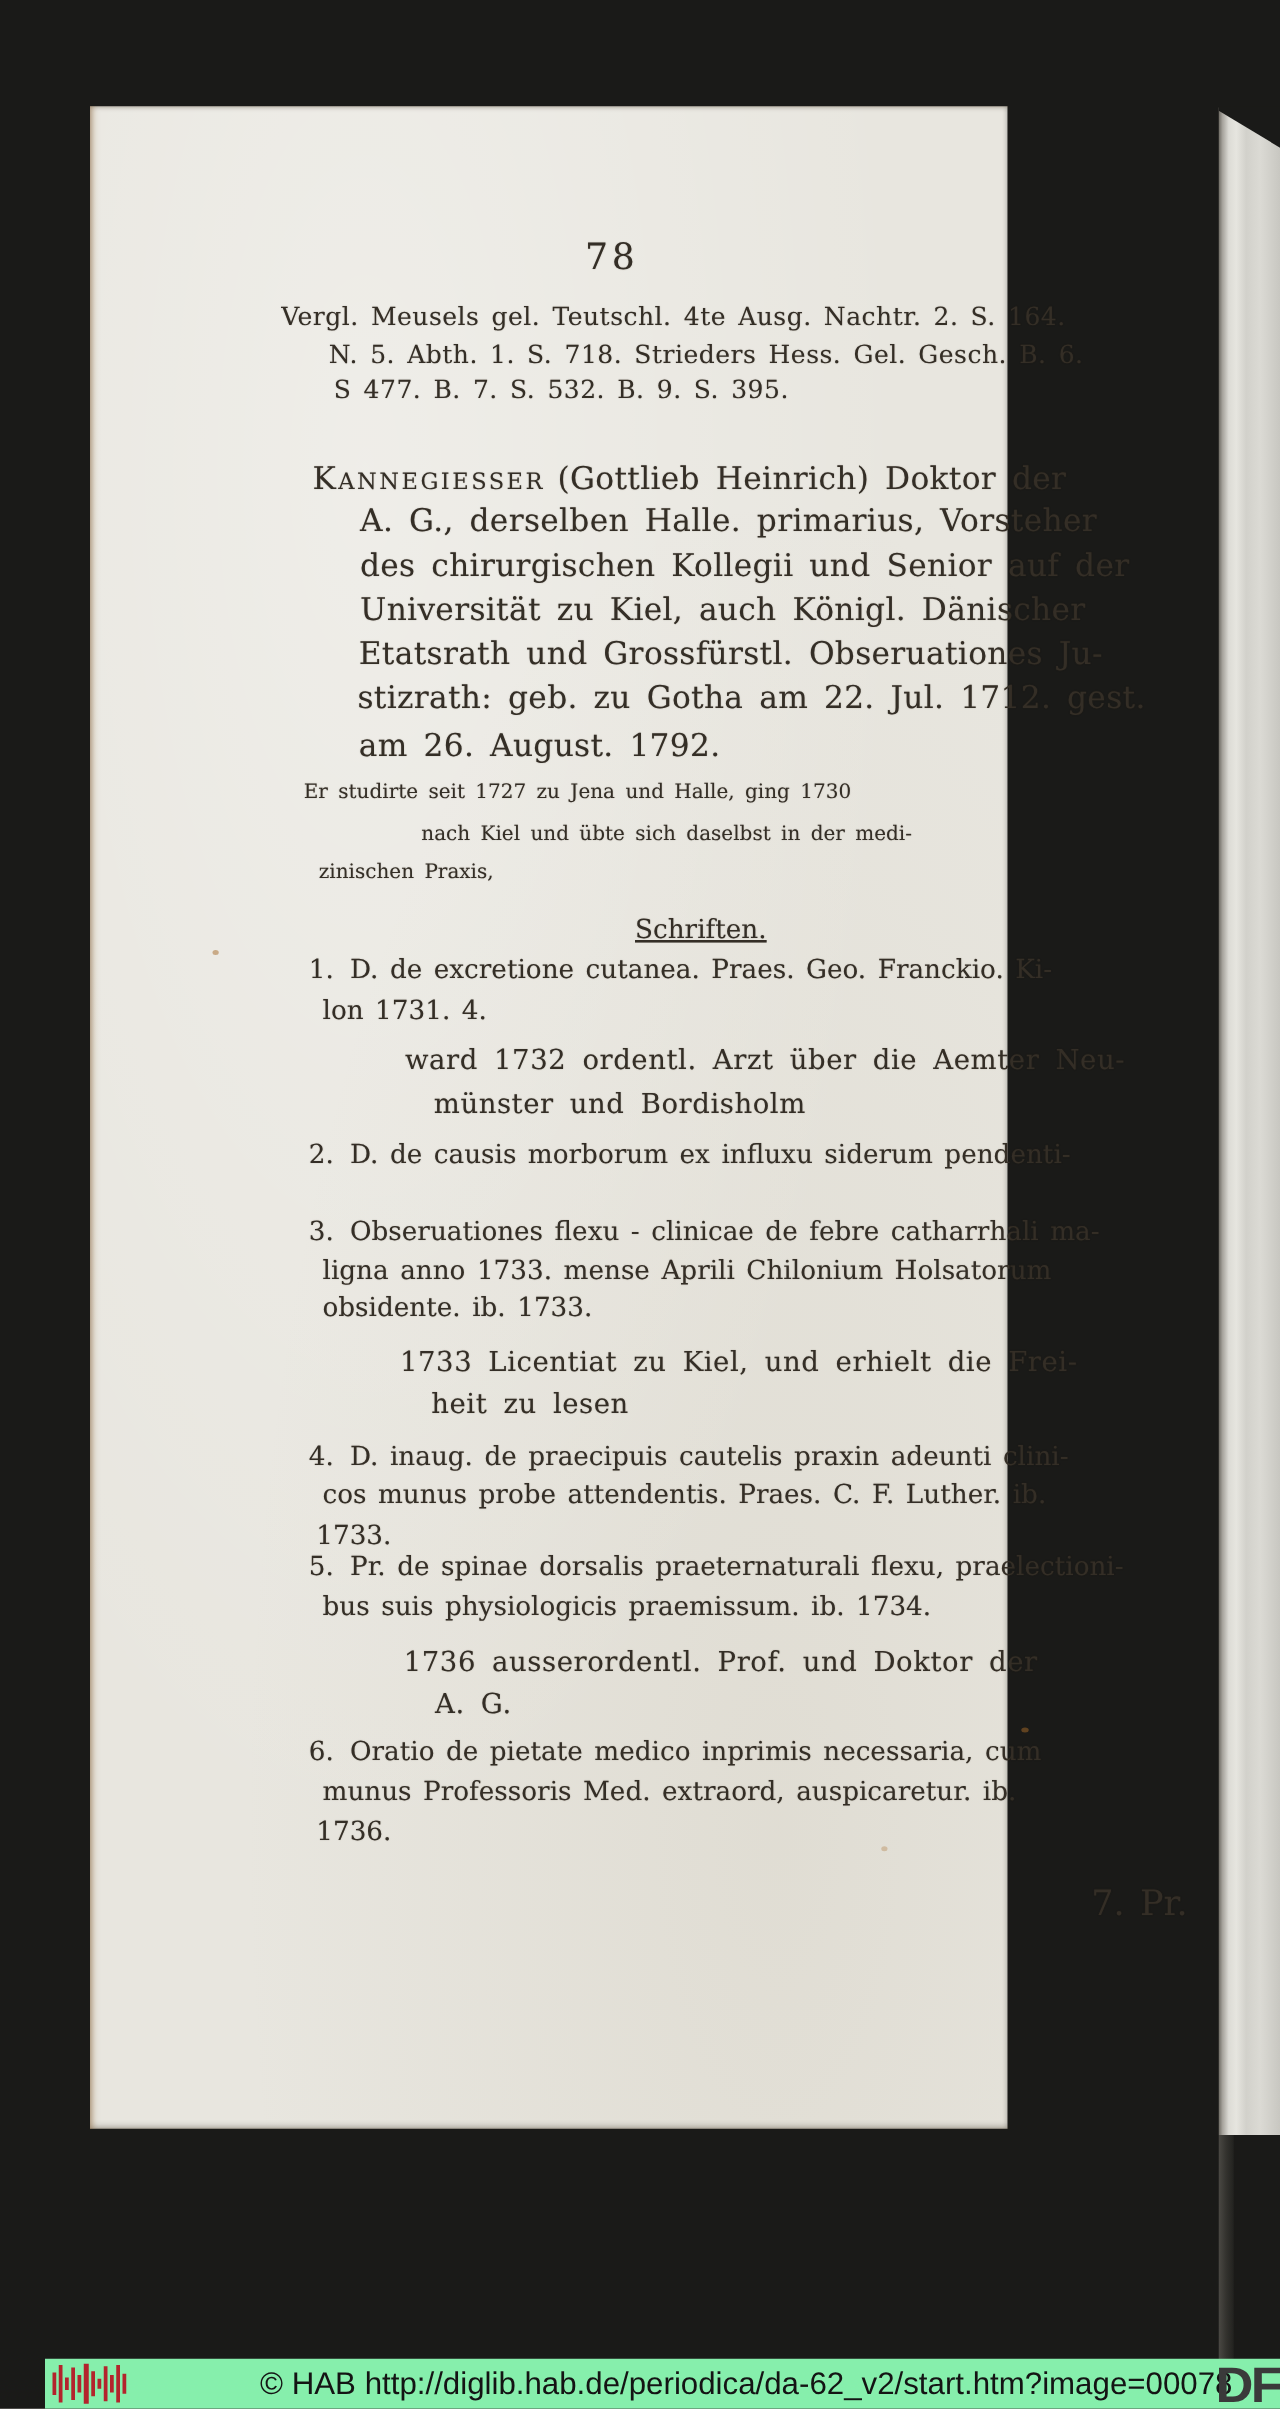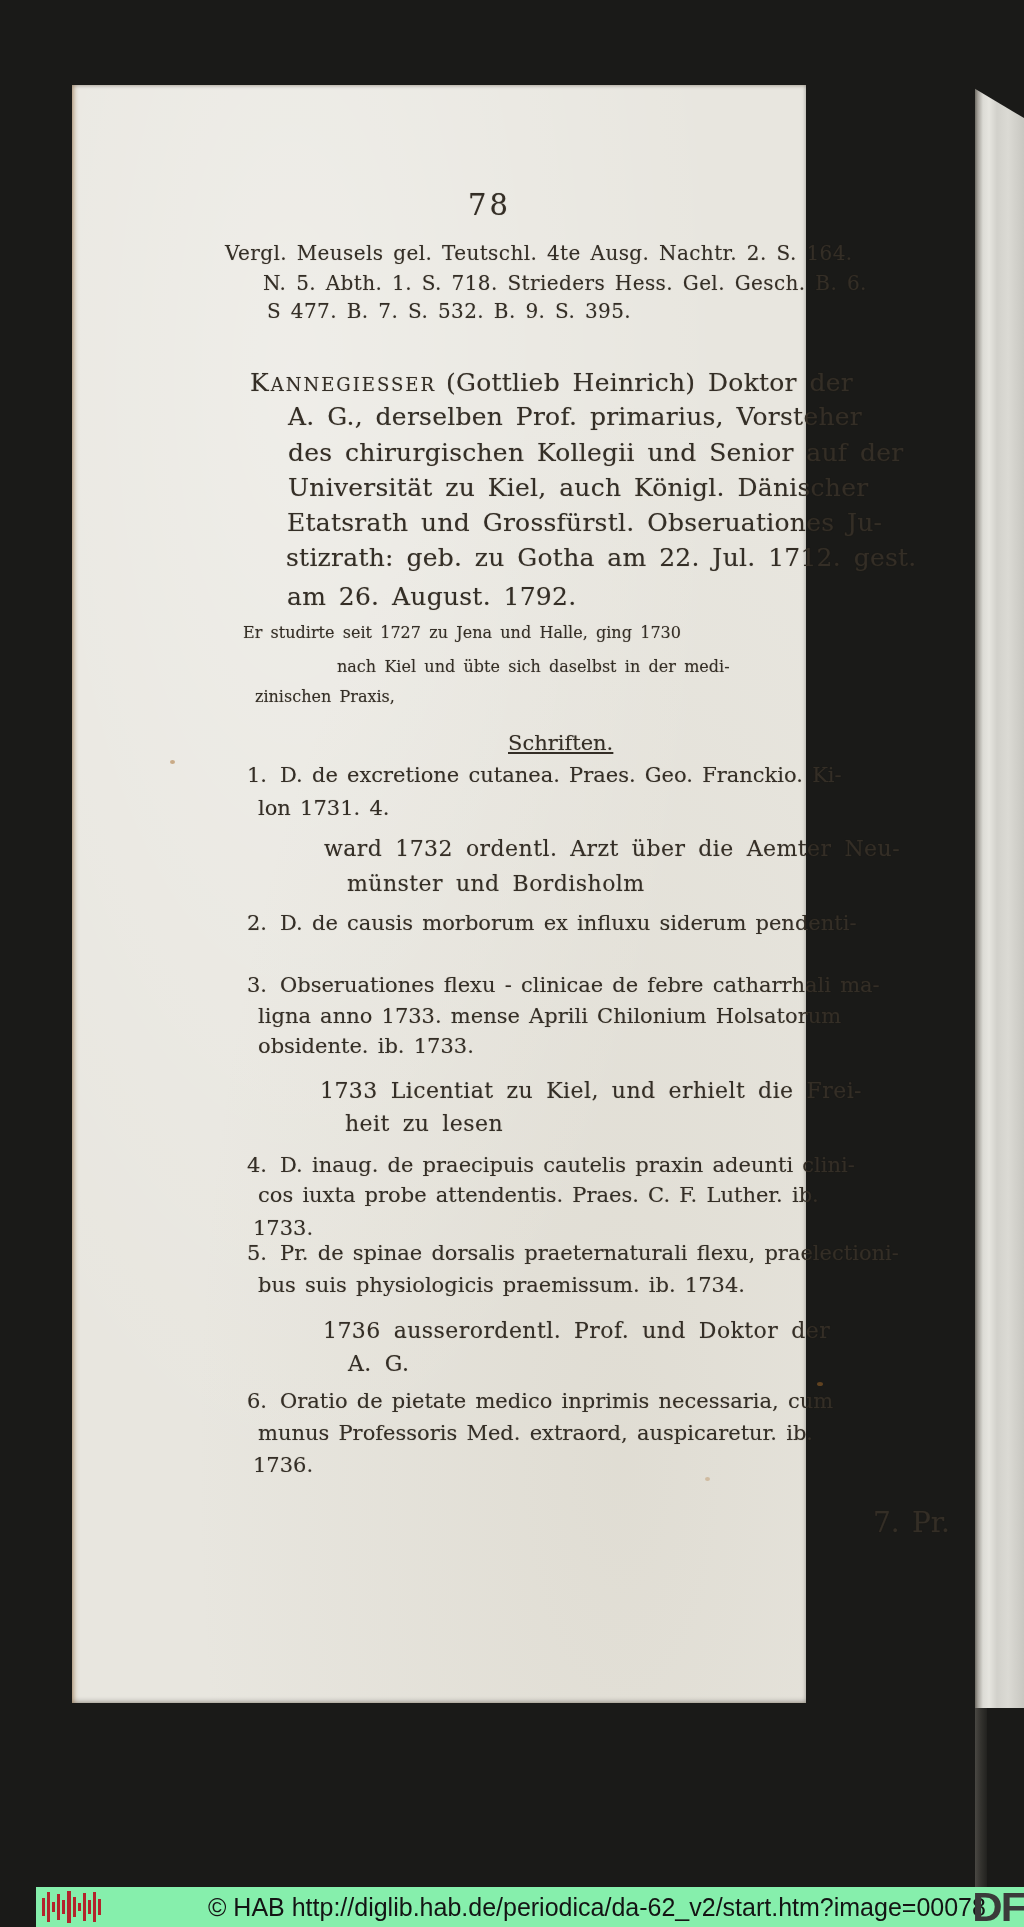--- a/index.html
+++ b/index.html
@@ -77,21 +77,21 @@
 
   <div class="ln pageno" style="left:396px;top:103px">78</div>
 
   <div class="ln f-hdr" style="left:153px;top:156px">Vergl. Meusels gel. Teutschl. 4te Ausg. Nachtr. 2. S. 164.</div>
   <div class="ln f-hdr" style="left:191px;top:186px">N. 5. Abth. 1. S. 718. Strieders Hess. Gel. Gesch. B. 6.</div>
   <div class="ln f-hdr" style="left:195px;top:214px">S 477. B. 7. S. 532. B. 9. S. 395.</div>
 
   <div class="ln f-entry" style="left:178px;top:283px">
     <span class="name">Kannegiesser</span><span class="name-rest">(Gottlieb Heinrich) Doktor der</span>
   </div>
-  <div class="ln f-entry" style="left:216px;top:317px">A. G., derselben Prof. primarius, Vorsteher</div>
+  <div class="ln f-entry" style="left:216px;top:317px">A. G., derselben Halle. primarius, Vorsteher</div>
   <div class="ln f-entry" style="left:216px;top:353px">des chirurgischen Kollegii und Senior auf der</div>
   <div class="ln f-entry" style="left:216px;top:388px">Universität zu Kiel, auch Königl. Dänischer</div>
   <div class="ln f-entry" style="left:215px;top:423px">Etatsrath und Grossfürstl. Obseruationes Ju-</div>
   <div class="ln f-entry" style="left:214px;top:458px">stizrath: geb. zu Gotha am 22. Jul. 1712. gest.</div>
   <div class="ln f-entry" style="left:215px;top:497px">am 26. August. 1792.</div>
 
   <div class="ln f-bio" style="left:171px;top:538px">Er studirte seit 1727 zu Jena und Halle, ging 1730</div>
   <div class="ln f-bio" style="left:265px;top:572px">nach Kiel und übte sich daselbst in der medi-</div>
   <div class="ln f-bio" style="left:183px;top:602px">zinischen Praxis,</div>
 
@@ -114,21 +114,21 @@
   </div>
   <div class="ln f-item" style="left:186px;top:919px">ligna anno 1733. mense Aprili Chilonium Holsatorum</div>
   <div class="ln f-item" style="left:186px;top:949px">obsidente. ib. 1733.</div>
 
   <div class="ln f-note" style="left:248px;top:993px">1733 Licentiat zu Kiel, und erhielt die Frei-</div>
   <div class="ln f-note" style="left:273px;top:1026px">heit zu lesen</div>
 
   <div class="ln f-item" style="left:175px;top:1068px">
     <span class="wnum">4.</span><span>D. inaug. de praecipuis cautelis praxin adeunti clini-</span>
   </div>
-  <div class="ln f-item" style="left:186px;top:1098px">cos iuxta probe attendentis. Praes. C. F. Luther. ib.</div>
+  <div class="ln f-item" style="left:186px;top:1098px">cos munus probe attendentis. Praes. C. F. Luther. ib.</div>
   <div class="ln f-item" style="left:181px;top:1131px">1733.</div>
 
   <div class="ln f-item" style="left:175px;top:1156px">
     <span class="wnum">5.</span><span>Pr. de spinae dorsalis praeternaturali flexu, praelectioni-</span>
   </div>
   <div class="ln f-item" style="left:186px;top:1188px">bus suis physiologicis praemissum. ib. 1734.</div>
 
   <div class="ln f-note" style="left:251px;top:1233px">1736 ausserordentl. Prof. und Doktor der</div>
   <div class="ln f-note" style="left:276px;top:1266px">A. G.</div>
 

